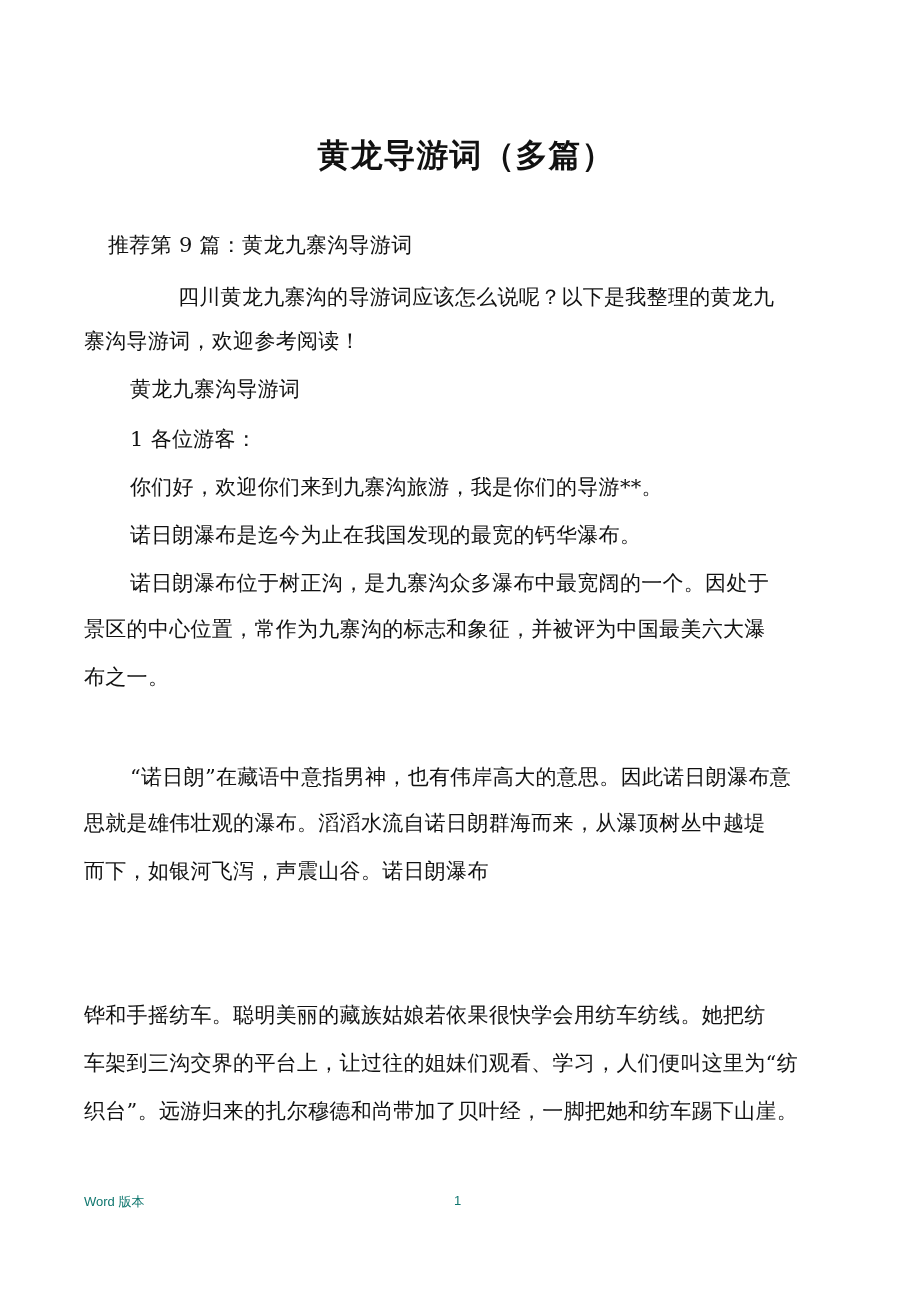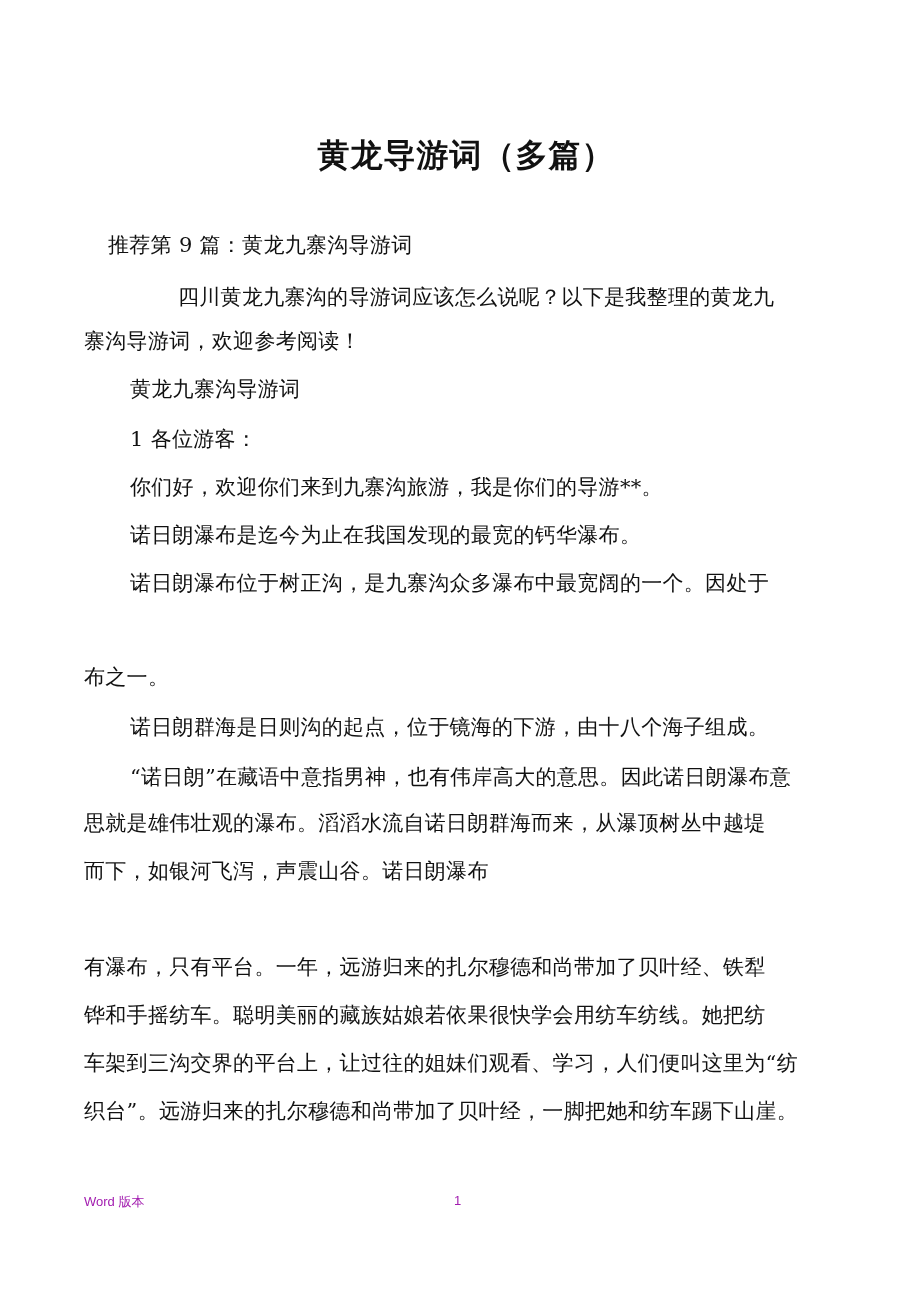--- a/index.html
+++ b/index.html
@@ -5,41 +5,40 @@
     html, body { margin: 0; padding: 0; background: #ffffff; }
     body { width: 920px; height: 1302px; position: relative; overflow: hidden;
            font-family: "DejaVu Serif", "Liberation Serif", serif; color: #111; }
     .page { position: absolute; left: 0; top: 0; width: 920px; height: 1302px; }
     .title { position: absolute; top: 130px; left: 0; width: 920px; text-align: center;
              font-family: Liberation Sans, sans-serif; font-weight: bold;
              font-size: 32px; line-height: 50px; letter-spacing: 1px; padding-left: 6px; }
     .line { position: absolute; left: 84px; width: 760px; font-size: 21px; line-height: 30px;
             white-space: nowrap; letter-spacing: 0.3px; }
     .footer { position: absolute; top: 1193px; font-family: "Liberation Sans", sans-serif;
-              font-size: 13px; color: #a21caf; }
+              font-size: 13px; color: #0f766e; }
   </style>
 </head>
 <body>
 
 <div class="page">
   <div class="title">黄龙导游词（多篇）</div>
 
   <div class="line" style="top:230px; left:108px;">推荐第 9 篇：黄龙九寨沟导游词</div>
   <div class="line" style="top:282px; left:178px;">四川黄龙九寨沟的导游词应该怎么说呢？以下是我整理的黄龙九</div>
   <div class="line" style="top:374px; left:130px;">黄龙九寨沟导游词</div>
   <div class="line" style="top:326px;">寨沟导游词，欢迎参考阅读！</div>
   <div class="line" style="top:424px; left:130px;">1 各位游客：</div>
   <div class="line" style="top:472px; left:130px;">你们好，欢迎你们来到九寨沟旅游，我是你们的导游**。</div>
   <div class="line" style="top:520px; left:130px;">诺日朗瀑布是迄今为止在我国发现的最宽的钙华瀑布。</div>
   <div class="line" style="top:568px; left:130px;">诺日朗瀑布位于树正沟，是九寨沟众多瀑布中最宽阔的一个。因处于</div>
+  <div class="line" style="top:614px;">景区的中心位置，常作为九寨沟的标志和象征，并被评为中国最美六大瀑</div>
   <div class="line" style="top:662px;">布之一。</div>
-  <div class="line" style="top:712px; left:130px;">诺日朗群海是日则沟的起点，位于镜海的下游，由十八个海子组成。</div>
   <div class="line" style="top:762px; left:130px;">“诺日朗”在藏语中意指男神，也有伟岸高大的意思。因此诺日朗瀑布意</div>
   <div class="line" style="top:808px;">思就是雄伟壮观的瀑布。滔滔水流自诺日朗群海而来，从瀑顶树丛中越堤</div>
   <div class="line" style="top:856px;">而下，如银河飞泻，声震山谷。诺日朗瀑布</div>
-  <div class="line" style="top:952px;">有瀑布，只有平台。一年，远游归来的扎尔穆德和尚带加了贝叶经、铁犁</div>
   <div class="line" style="top:1000px;">铧和手摇纺车。聪明美丽的藏族姑娘若依果很快学会用纺车纺线。她把纺</div>
   <div class="line" style="top:1048px;">车架到三沟交界的平台上，让过往的姐妹们观看、学习，人们便叫这里为“纺</div>
   <div class="line" style="top:1096px;">织台”。远游归来的扎尔穆德和尚带加了贝叶经，一脚把她和纺车踢下山崖。</div>
 
   <div class="footer" style="left:84px;">Word 版本</div>
   <div class="footer" style="left:454px;">1</div>
 </div>
 
 </body></html>

